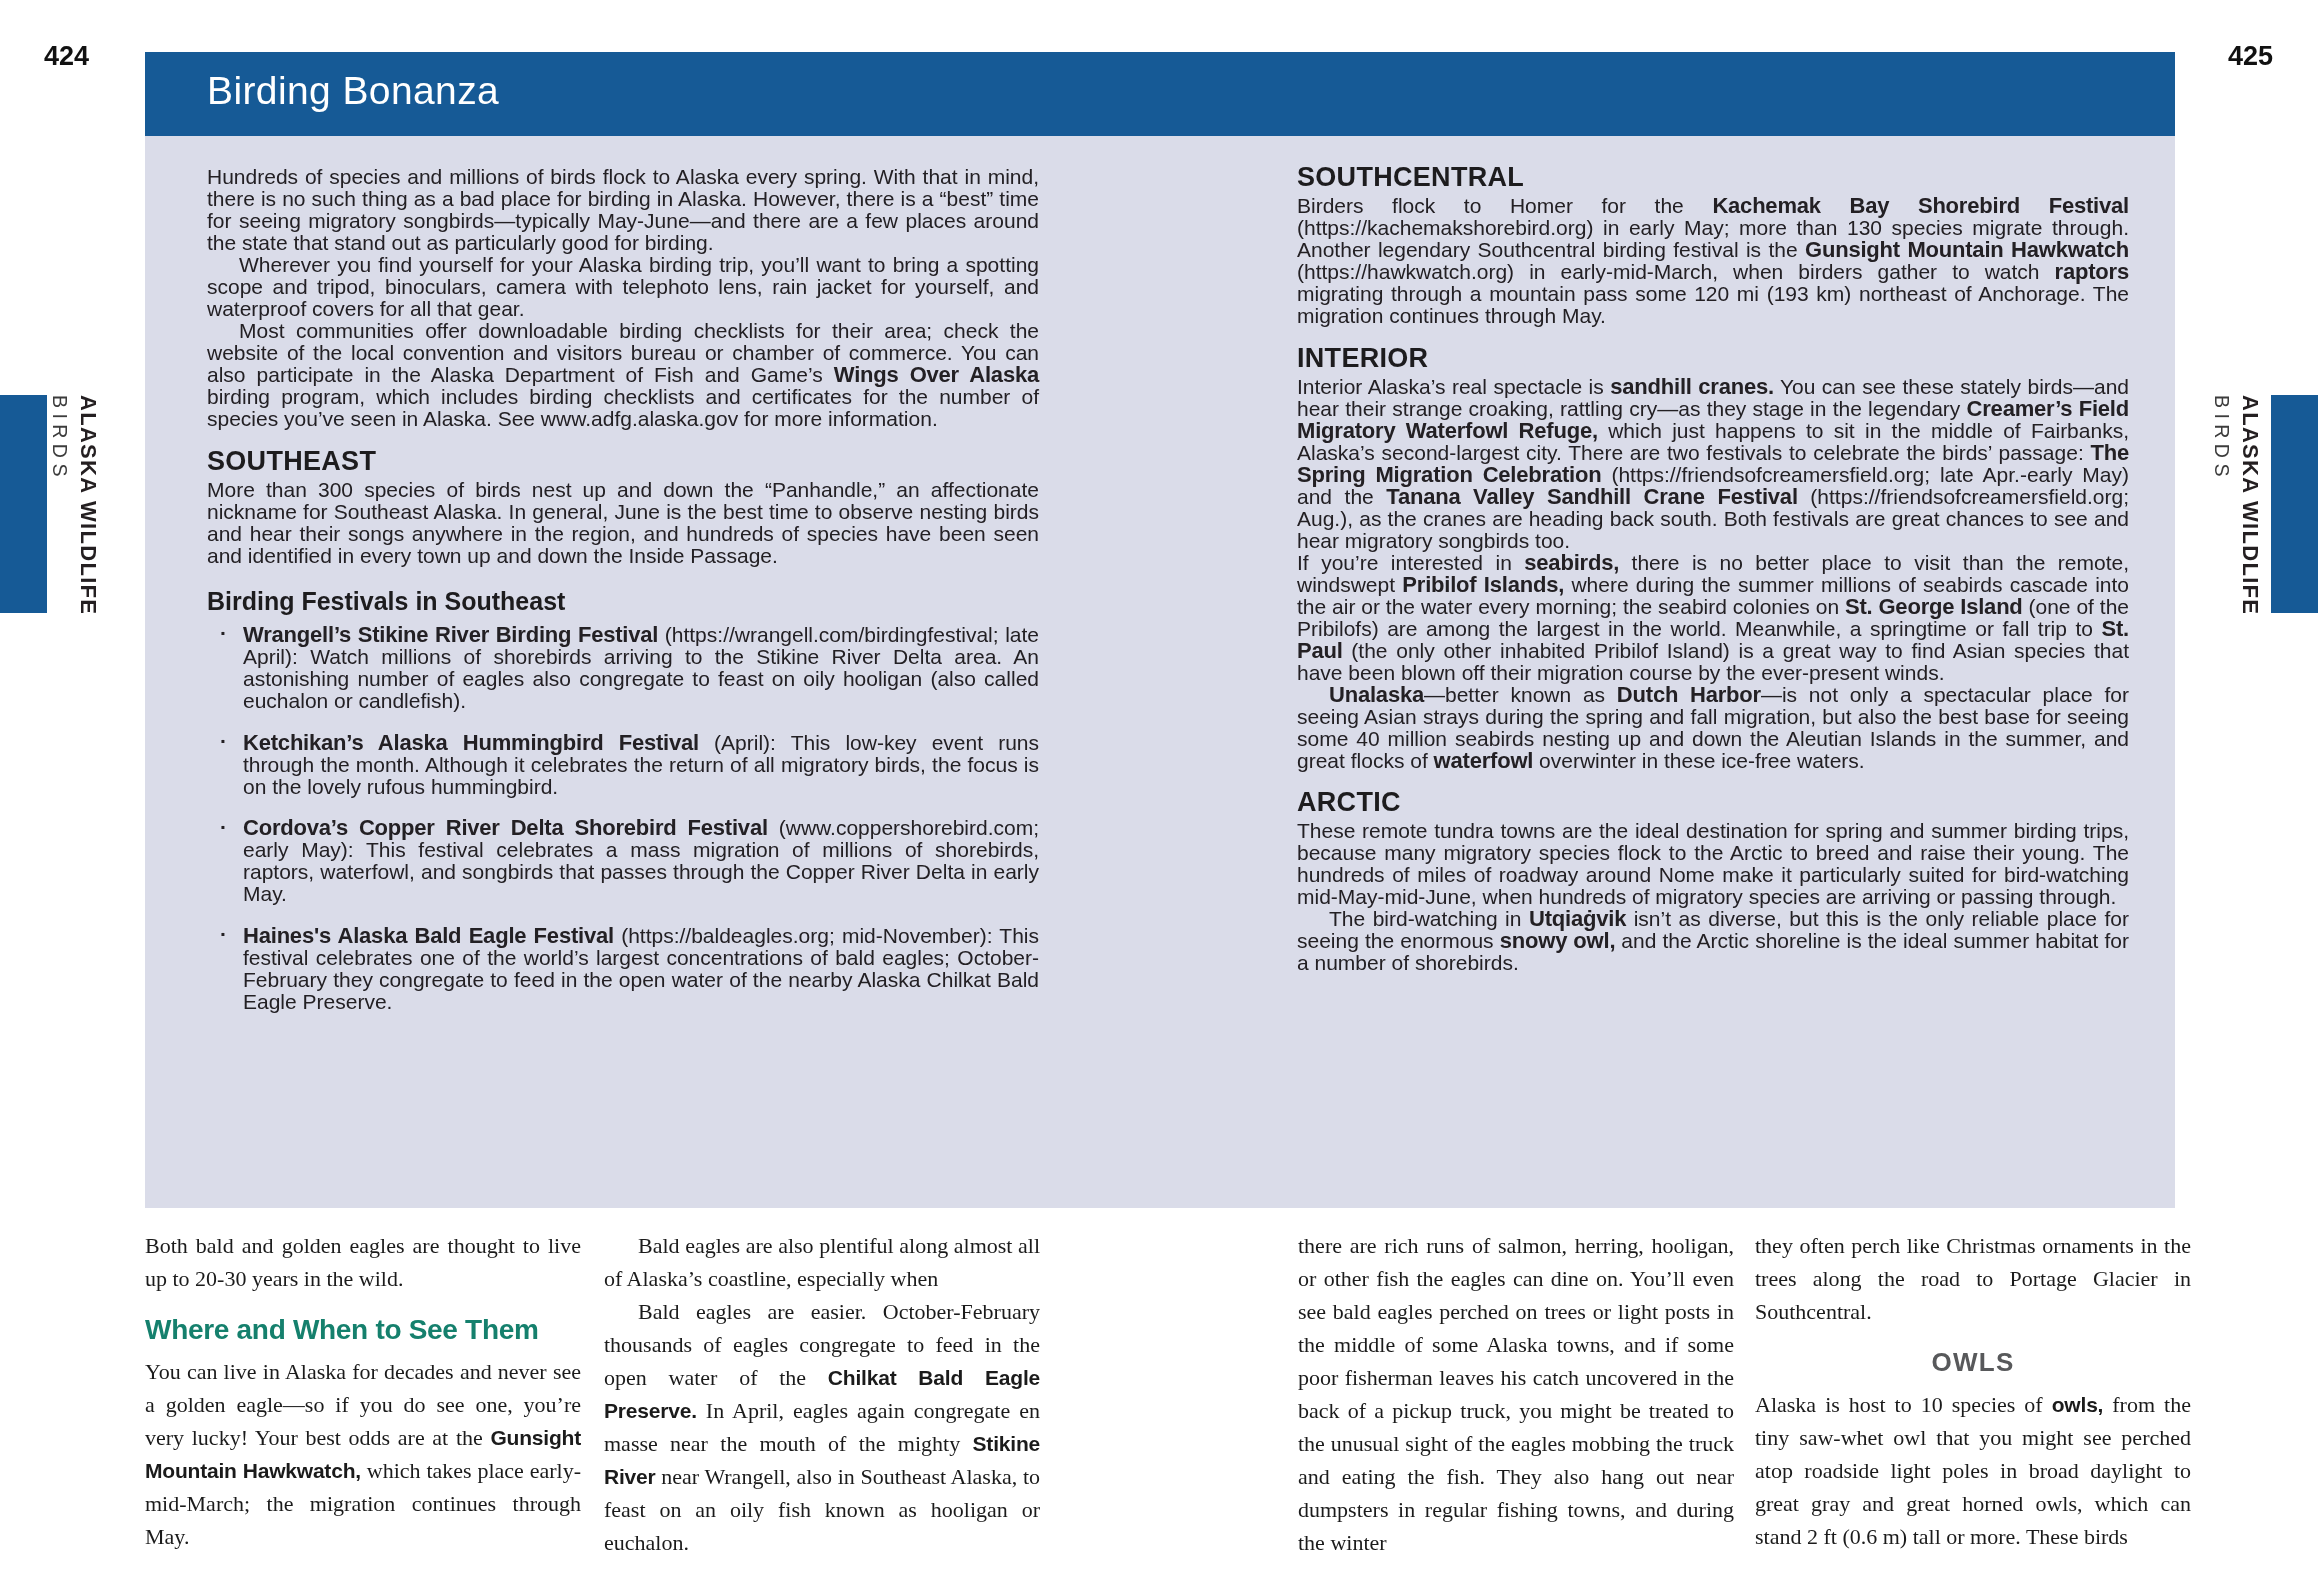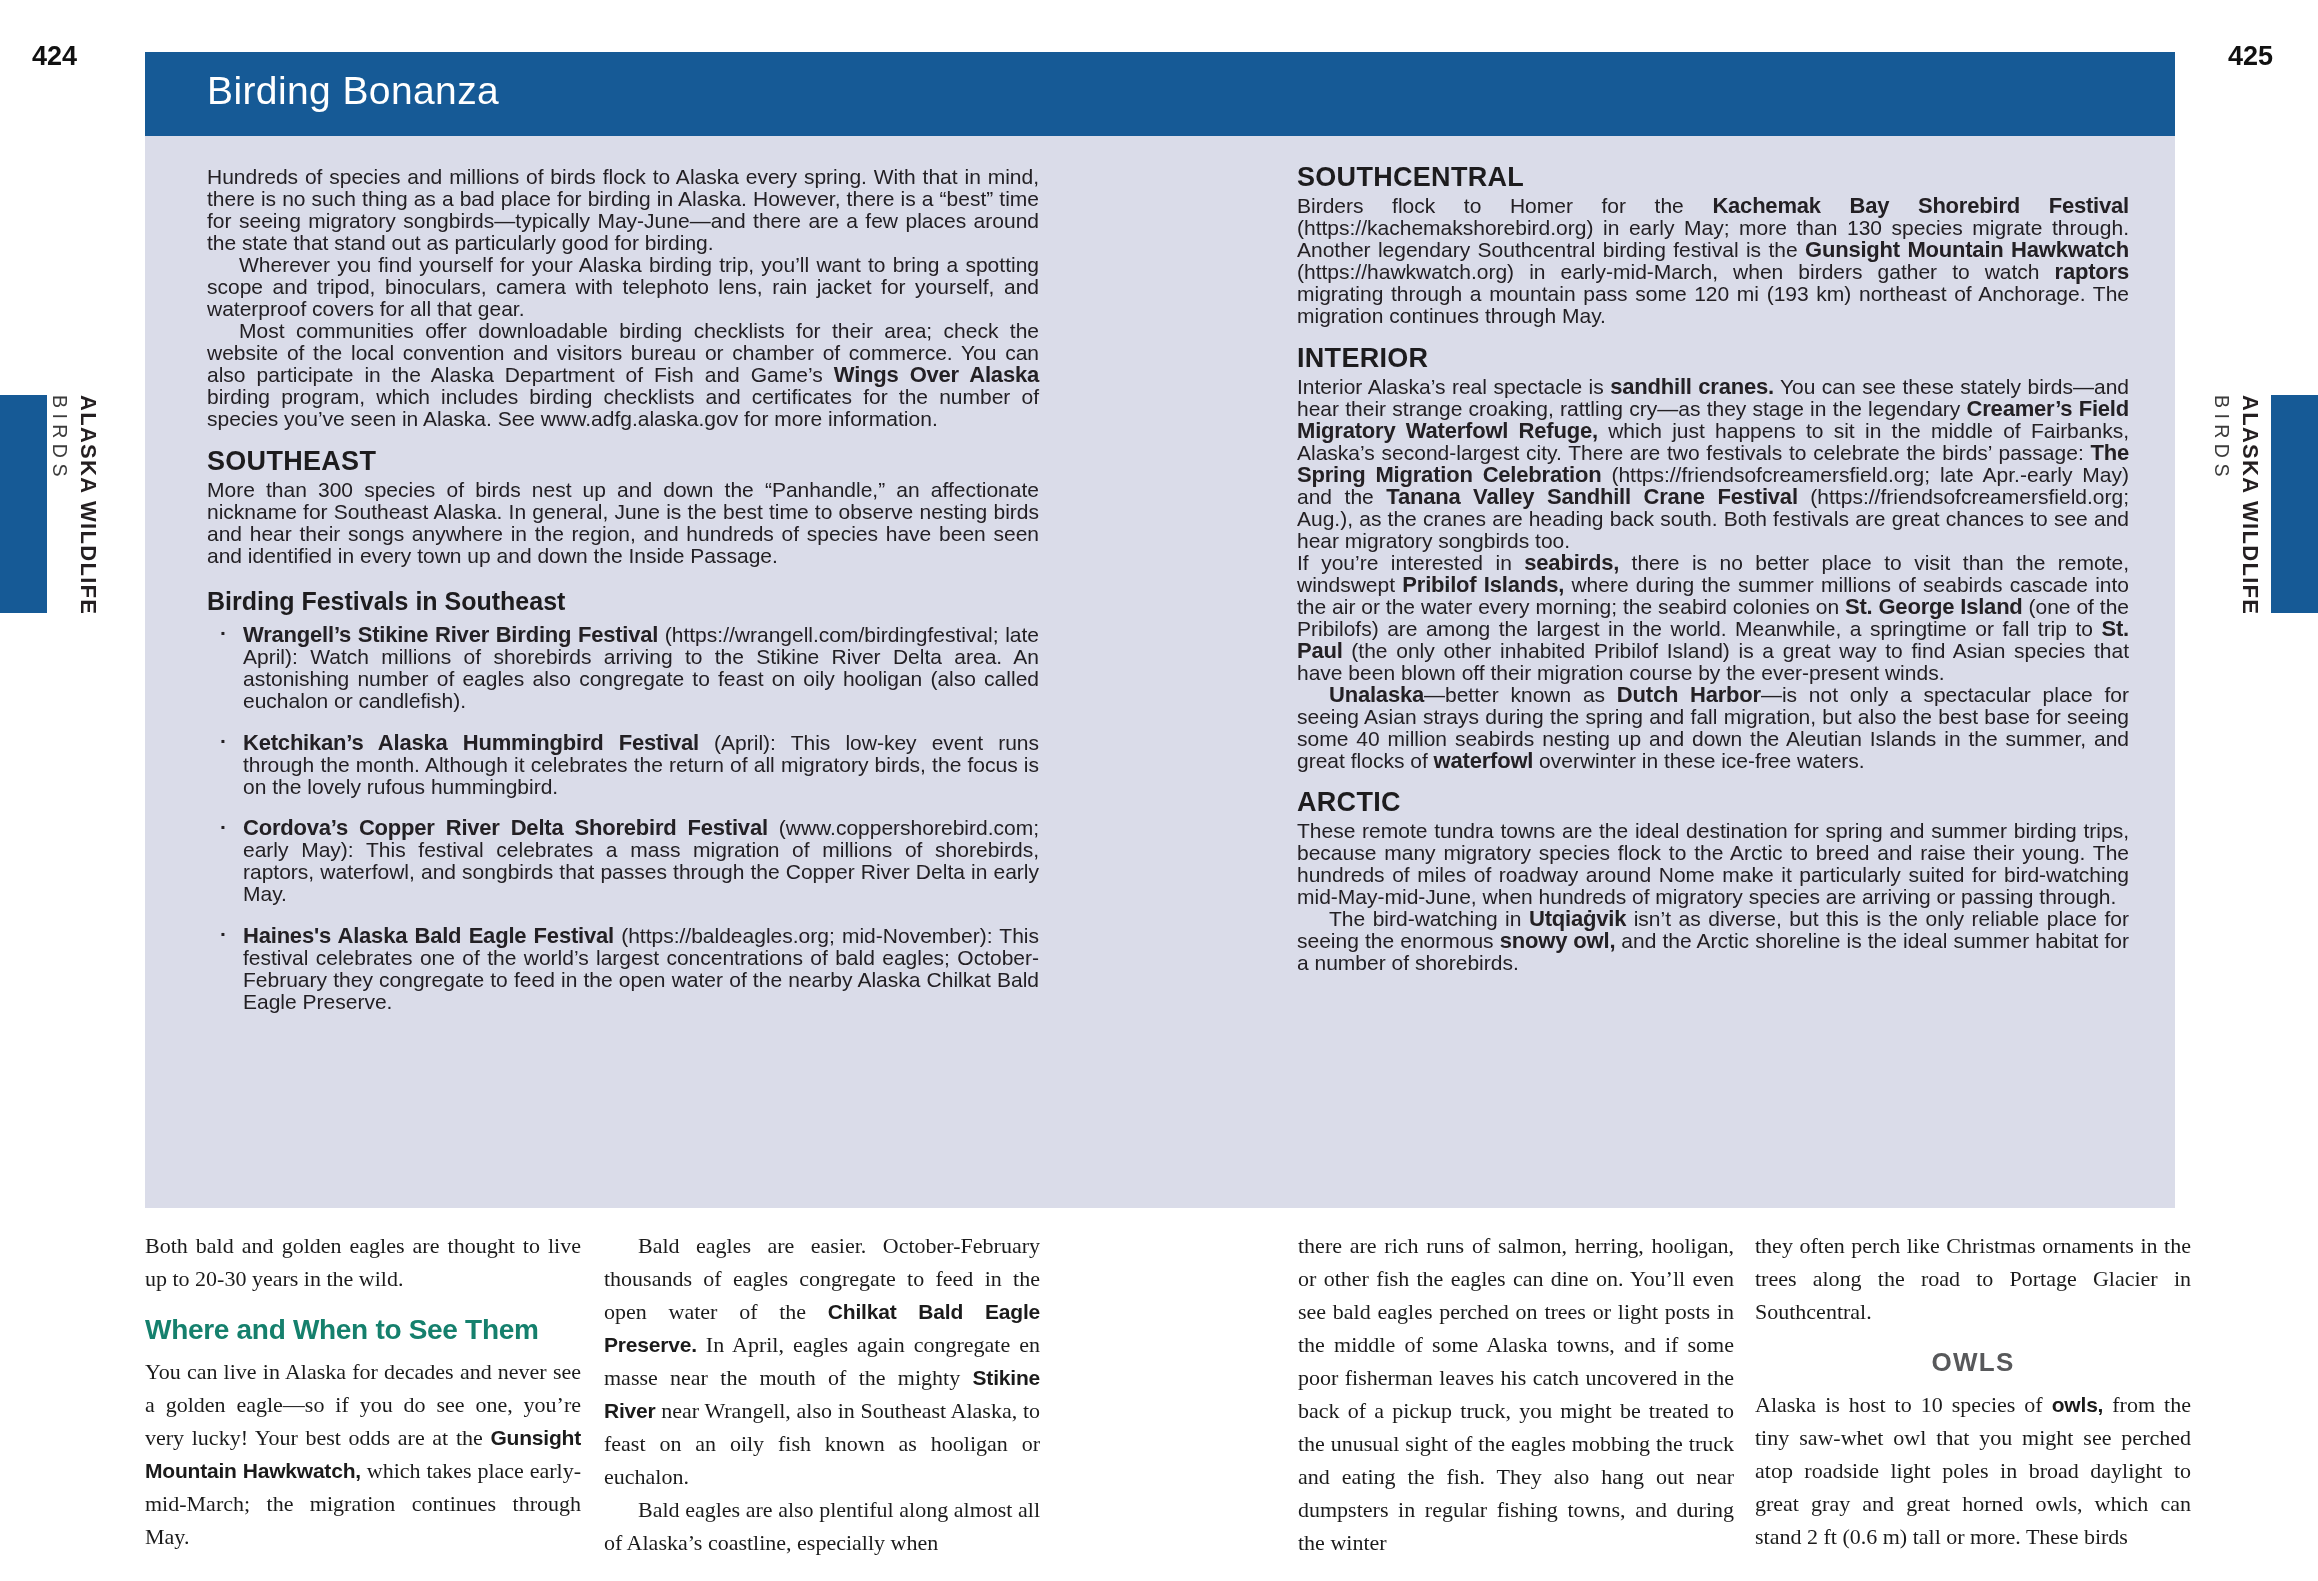--- a/index.html
+++ b/index.html
@@ -1,20 +1,20 @@
 <!DOCTYPE html>
 <html style="--header_blue: #165a96; --box_bg: #dadce9; --teal_heading: #15806d; --owls_gray: #58595b;font-size:14.3px"><head>
 <meta charset="utf-8">
 <style>
   html,body{margin:0;padding:0;background:#ffffff;}
   #page{position:relative;width:2319px;height:1581px;background:#fff;overflow:hidden;
         font-family:"Liberation Sans",sans-serif;color:#231f20;}
 
   .page-num{position:absolute;top:41px;font-size:27px;font-weight:bold;color:#111;}
-  #page-num-left{left:32px;}
+  #page-num-left{left:44px;}
   #page-num-right{right:46px;}
 
   .header-bar{position:absolute;left:145px;top:52px;width:2030px;height:84px;
               background:var(--header_blue);}
   .header-title{position:absolute;left:62px;top:50%;transform:translateY(-56%);
                 font-size:39px;font-weight:normal;color:#ffffff;letter-spacing:0.4px;}
 
   .content-box{position:absolute;left:145px;top:136px;width:2030px;height:1072px;
                background:var(--box_bg);overflow:hidden;}
   .box-col{position:absolute;top:30px;width:832px;font-size:21px;line-height:22px;
@@ -98,22 +98,22 @@
     </div>
   </div>
 
   <div class="bcol" id="bcol-1">
     <p><span>Both bald and golden eagles are thought to live up to 20-30 years in the wild.</span></p>
     <h3 class="where-heading">Where and When to See Them</h3>
     <p><span>You can live in Alaska for decades and never see a golden eagle—so if you do see one, you’re very lucky! Your best odds are at the </span><b>Gunsight Mountain Hawkwatch,</b><span> which takes place early-mid-March; the migration continues through May.</span></p>
   </div>
 
   <div class="bcol" id="bcol-2">
+    <p class="indent"><span>Bald eagles are also plentiful along almost all of Alaska’s coastline, especially when</span></p>
     <p class="indent"><span>Bald eagles are easier. October-February thousands of eagles congregate to feed in the open water of the </span><b>Chilkat Bald Eagle Preserve.</b><span> In April, eagles again congregate en masse near the mouth of the mighty </span><b>Stikine River</b><span> near Wrangell, also in Southeast Alaska, to feast on an oily fish known as hooligan or euchalon.</span></p>
-    <p class="indent"><span>Bald eagles are also plentiful along almost all of Alaska’s coastline, especially when</span></p>
   </div>
 
   <div class="bcol" id="bcol-3">
     <p><span>there are rich runs of salmon, herring, hooligan, or other fish the eagles can dine on. You’ll even see bald eagles perched on trees or light posts in the middle of some Alaska towns, and if some poor fisherman leaves his catch uncovered in the back of a pickup truck, you might be treated to the unusual sight of the eagles mobbing the truck and eating the fish. They also hang out near dumpsters in regular fishing towns, and during the winter</span></p>
   </div>
 
   <div class="bcol" id="bcol-4">
     <p><span>they often perch like Christmas ornaments in the trees along the road to Portage Glacier in Southcentral.</span></p>
     <h3 class="owls-heading">OWLS</h3>
     <p><span>Alaska is host to 10 species of </span><b>owls,</b><span> from the tiny saw-whet owl that you might see perched atop roadside light poles in broad daylight to great gray and great horned owls, which can stand 2 ft (0.6 m) tall or more. These birds</span></p>

